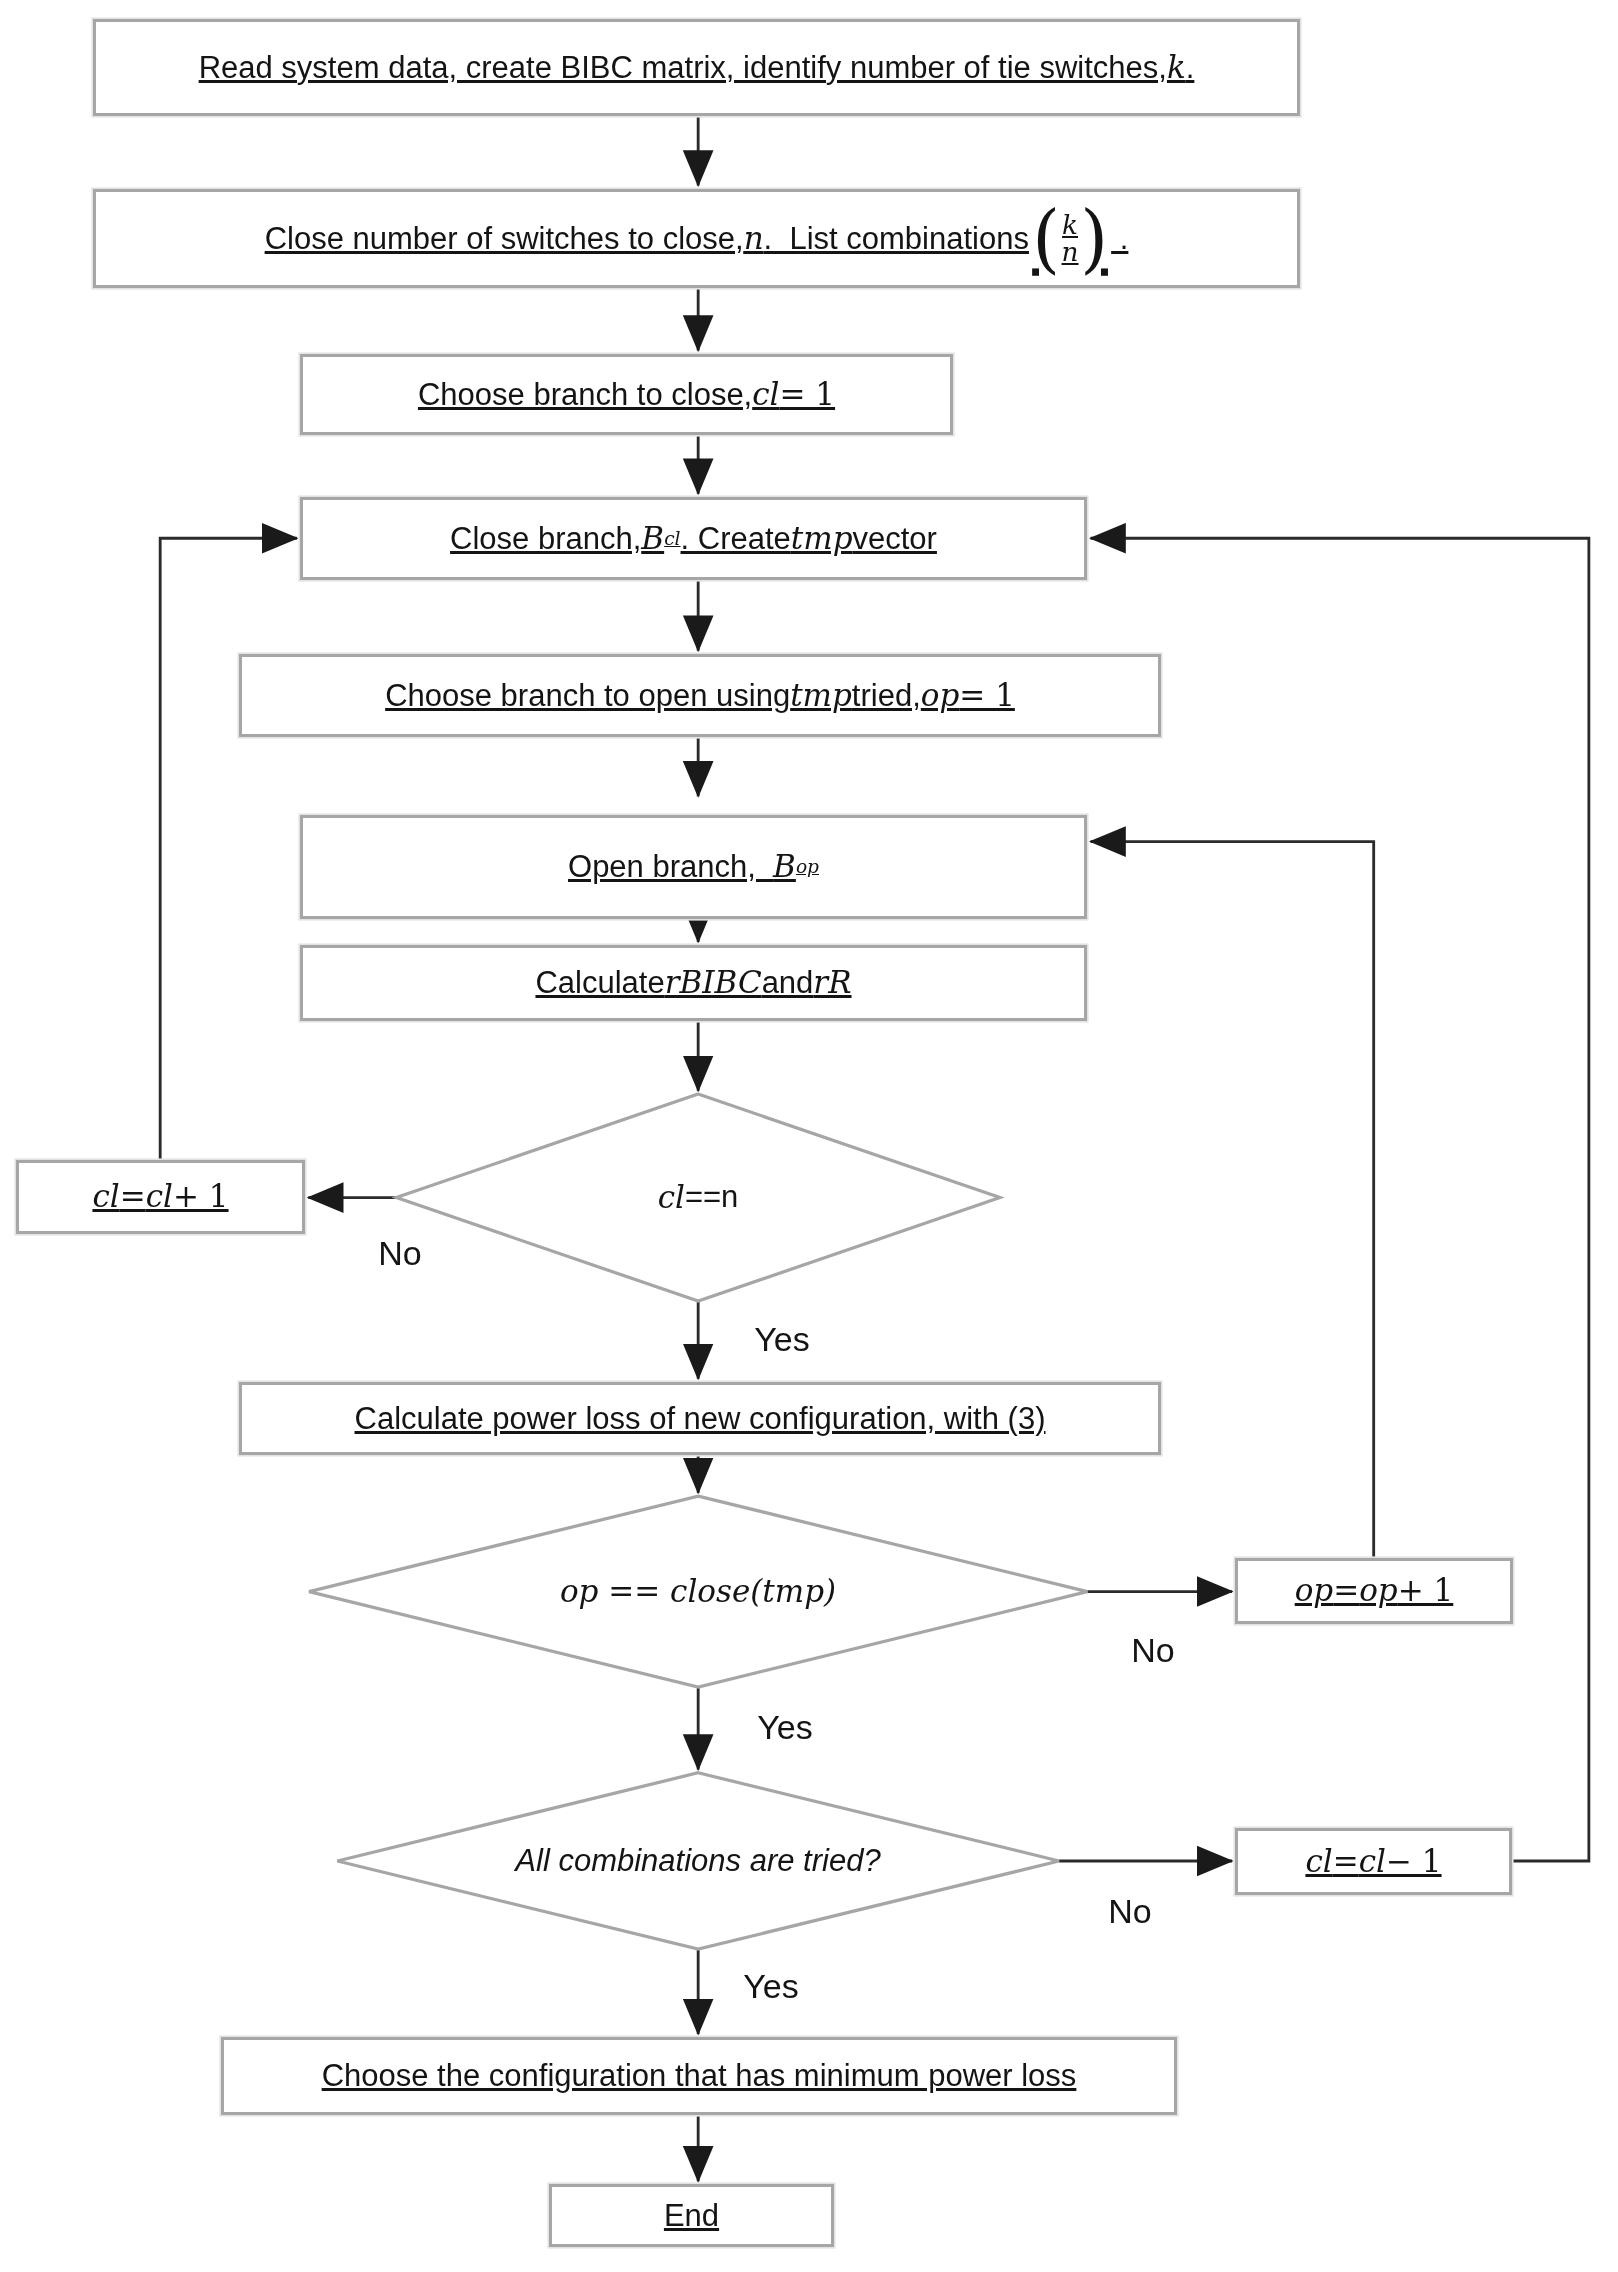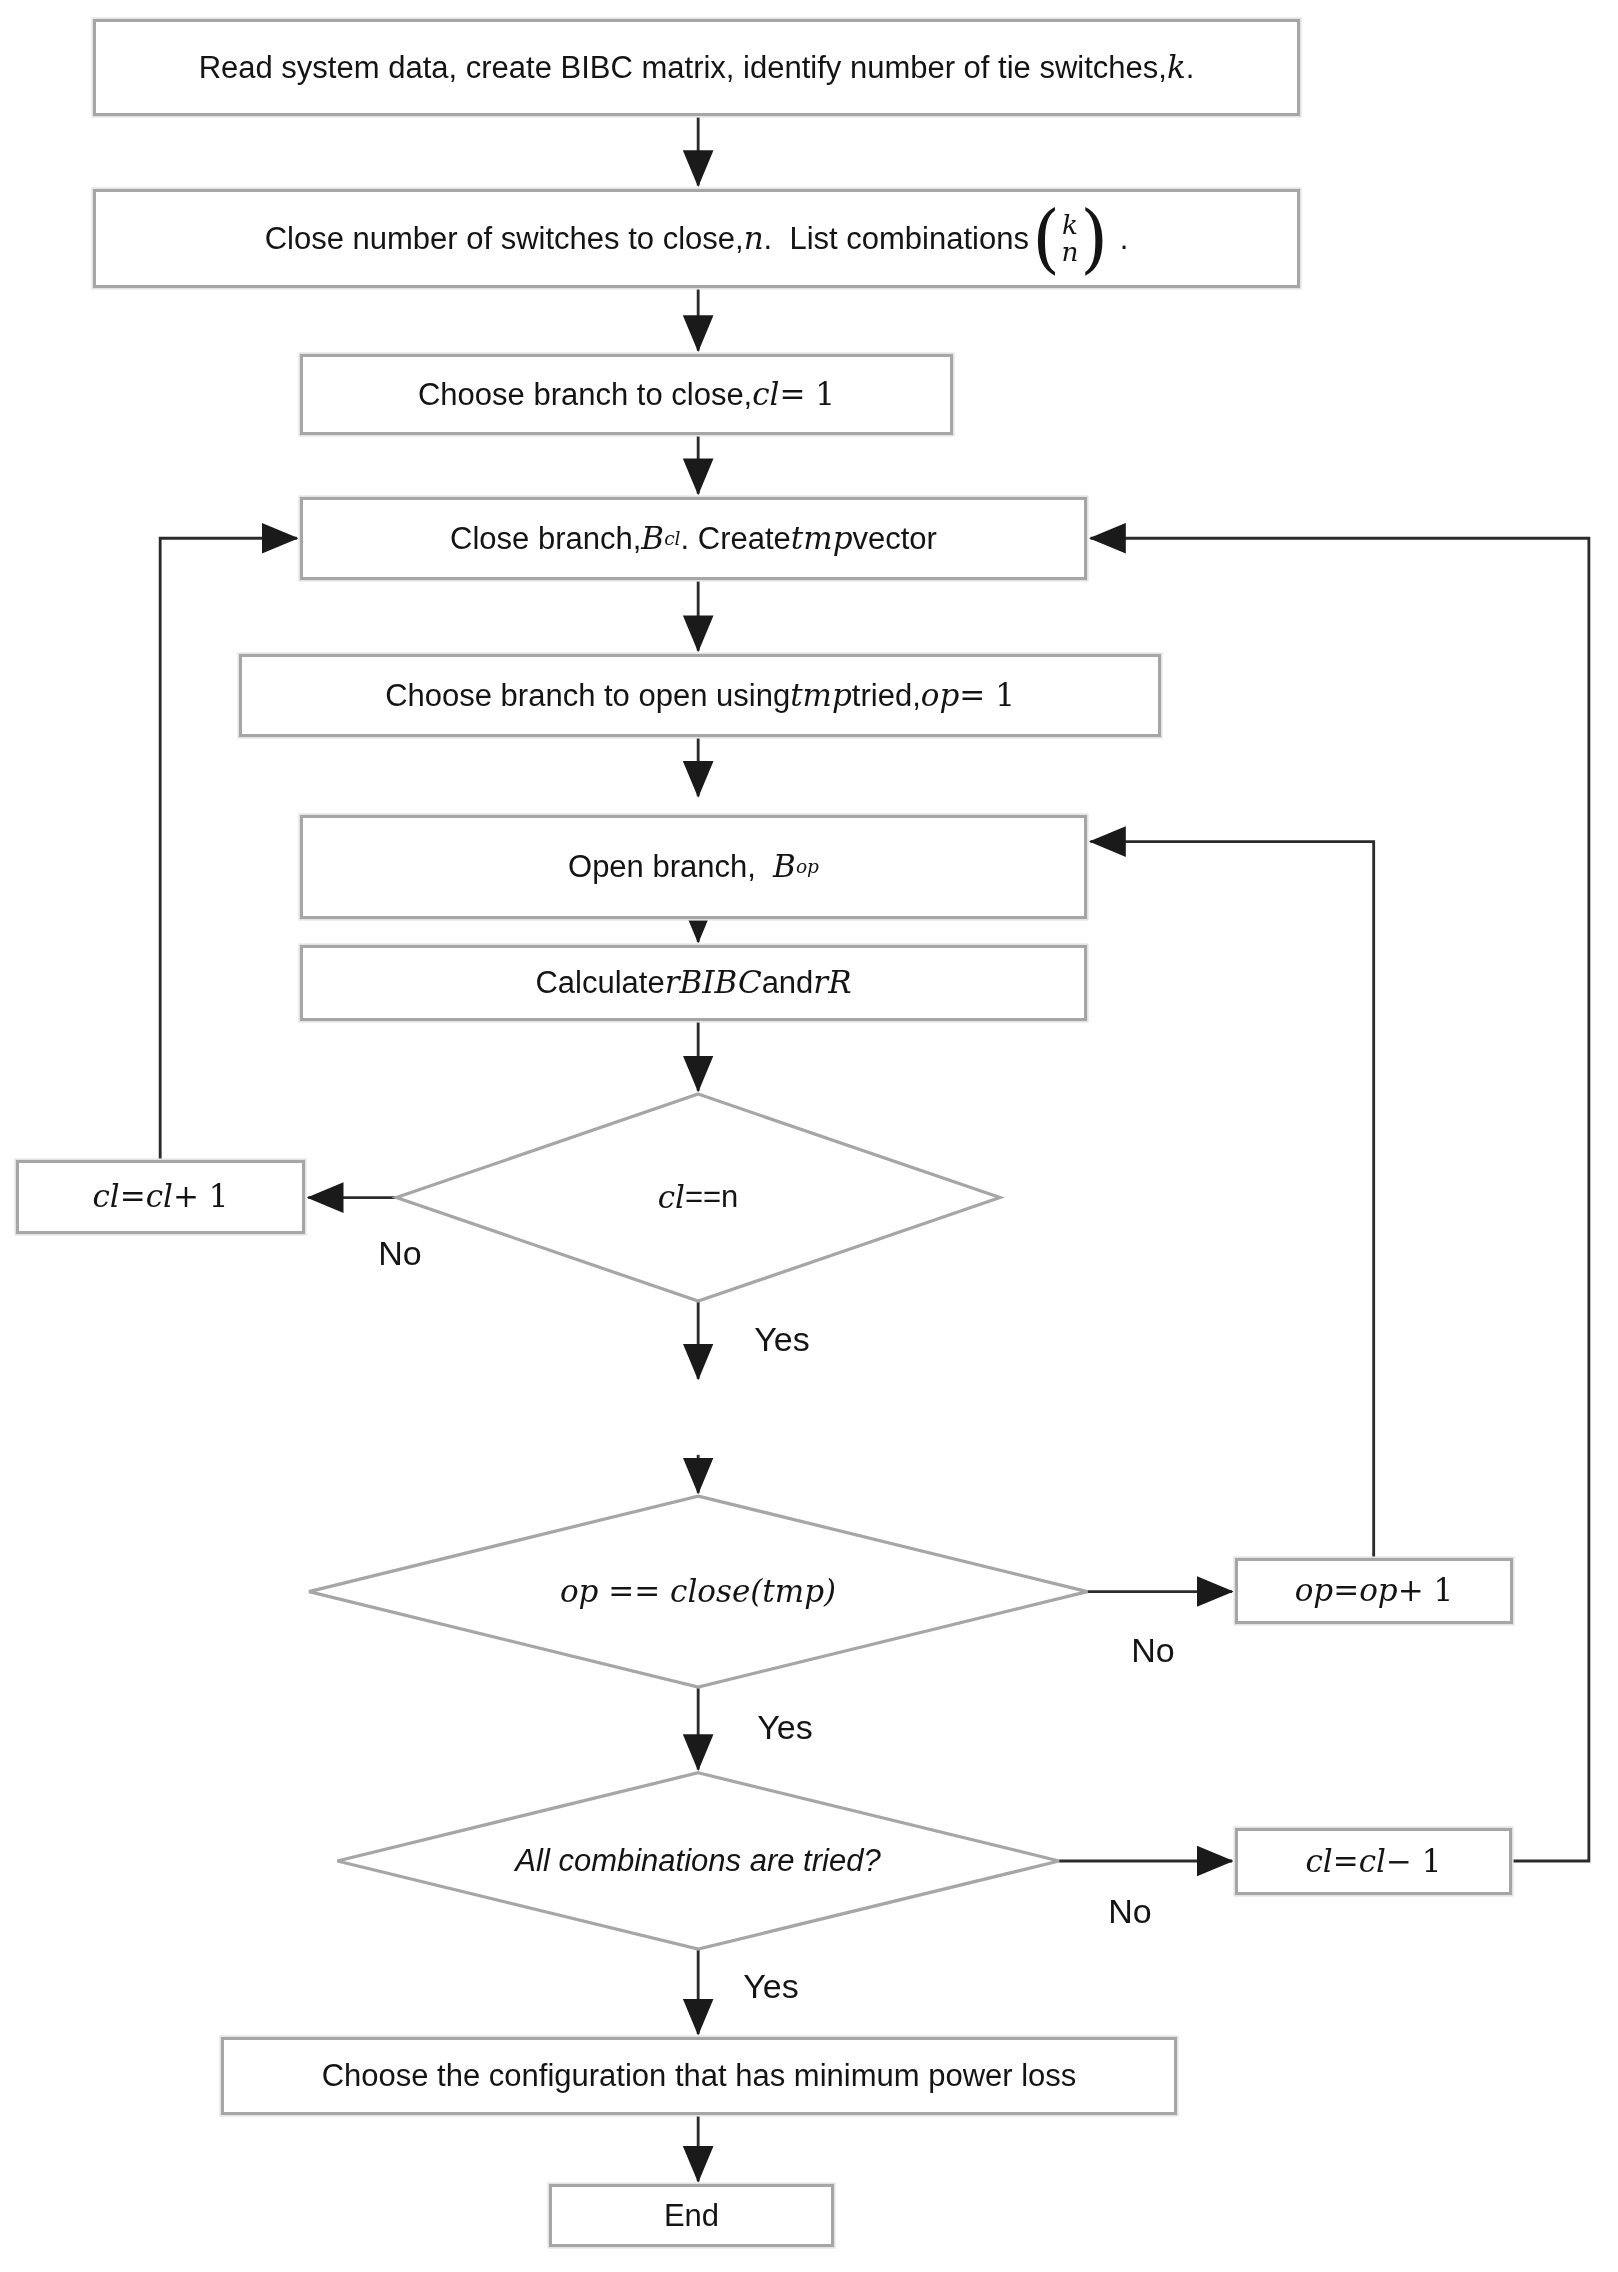--- a/index.html
+++ b/index.html
@@ -15,21 +15,21 @@
     font-family:"Liberation Sans",sans-serif;color:var(--text);overflow:hidden;
   }
   svg.wires{position:absolute;left:0;top:0;width:1618px;height:2273px;}
   .wire{fill:none;stroke:var(--line);stroke-width:3.5;marker-end:url(#arrowhead);}
   .shape{fill:#ffffff;stroke:var(--shape);stroke-width:4;}
   .box{
     position:absolute;box-sizing:border-box;background:#ffffff;
     border:3.2px solid var(--shape);
     box-shadow:0 0 0 1.6px #e3e3e3;
     display:flex;align-items:center;justify-content:center;text-align:center;
-    font-size:31px;line-height:1.2;padding:0 13px;white-space:nowrap;
+    font-size:31px;line-height:1.2;padding:0 13px;white-space:nowrap;text-decoration:underline;
   }
   .dtext{
     position:absolute;display:flex;align-items:center;justify-content:center;
     text-align:center;font-size:31px;line-height:1.25;
   }
   .m{font-family:"DejaVu Serif",serif;font-style:italic;}
   .ms{font-family:"DejaVu Serif",serif;font-style:normal;}
   sub.m{font-size:0.6em;line-height:0;vertical-align:-0.45em;}
   .lbl{
     position:absolute;transform:translate(-50%,-50%);
@@ -139,20 +139,23 @@
       <span class="m">rR</span>
   </div>
 
   <div class="box" style="left:16px;top:1160px;width:289px;height:74px">
     <span class="m">cl</span>
       <span class="ms"> = </span>
       <span class="m">cl</span>
       <span class="ms"> + 1</span>
   </div>
 
+  <div class="box" style="left:239px;top:1382px;width:922px;height:73px">
+    <span>Calculate power loss of new configuration, with (3)</span>
+  </div>
 
   <div class="box" style="left:1235px;top:1558px;width:278px;height:66px">
     <span class="m">op</span>
       <span class="ms"> = </span>
       <span class="m">op</span>
       <span class="ms"> + 1</span>
   </div>
 
   <div class="box" style="left:1235px;top:1828px;width:277px;height:67px">
     <span class="m">cl</span>

